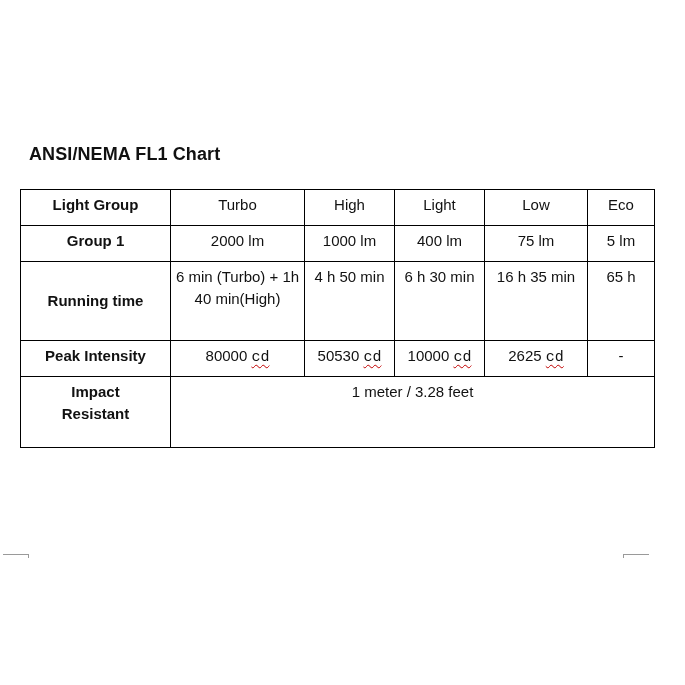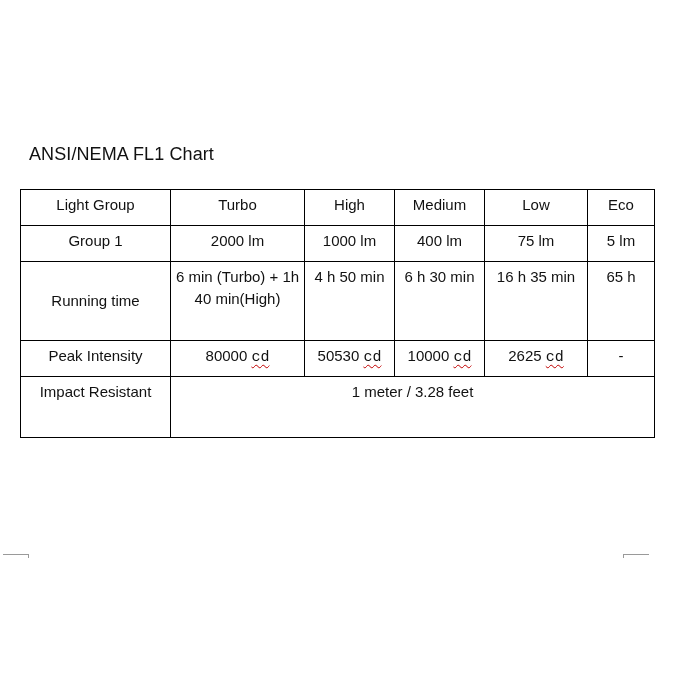--- a/index.html
+++ b/index.html
@@ -13,50 +13,50 @@
       position: relative;
       overflow: hidden;
       font-family: "Liberation Sans", sans-serif;
       color: #111111;
     }
     .doc-title {
       position: absolute;
       left: 29px;
       top: 144px;
       font-size: 18px;
-      font-weight: normal;
+      font-weight: bold;
       letter-spacing: 0.1px;
     }
     table.fl1 {
       position: absolute;
       left: 20px;
       top: 189px;
       width: 634px;
       border-collapse: collapse;
       table-layout: fixed;
       font-size: 15px;
     }
     table.fl1 td {
       border: 1px solid #000000;
       text-align: center;
       vertical-align: top;
       padding: 4px 3px 0 3px;
       line-height: 22px;
       overflow: hidden;
     }
     table.fl1 td.rh {
-      font-weight: normal;
+      font-weight: bold;
       vertical-align: middle;
       padding-top: 0;
       margin-top: 20px;
     }
     table.fl1 td.rh.top { vertical-align: top; padding-top: 4px; }
     .r-h36 { height: 36px; }
     .r-run { height: 79px; }
-    .r-impact { height: 61px; }
+    .r-impact { height: 71px; }
     .cd {
       text-decoration: underline wavy #c00000;
       text-decoration-thickness: 1px;
       text-underline-offset: 3px;
       font-family: Liberation Mono, monospace;
     }
     .corner {
       position: absolute;
       height: 1px;
       background: #9a9a9a;
@@ -82,21 +82,21 @@
     <col style="width:90px">
     <col style="width:103px">
     <col style="width:67px">
   </colgroup>
 
   <tbody>
       <tr class="r-h36">
     <td class="rh top">Light Group</td>
     <td>Turbo</td>
     <td>High</td>
-    <td>Medium</td>
+    <td>Light</td>
     <td>Low</td>
     <td>Eco</td>
   </tr>
 
   <tr class="r-h36">
     <td class="rh top">Group 1</td>
     <td>2000 lm</td>
     <td>1000 lm</td>
     <td>400 lm</td>
     <td>75 lm</td>

